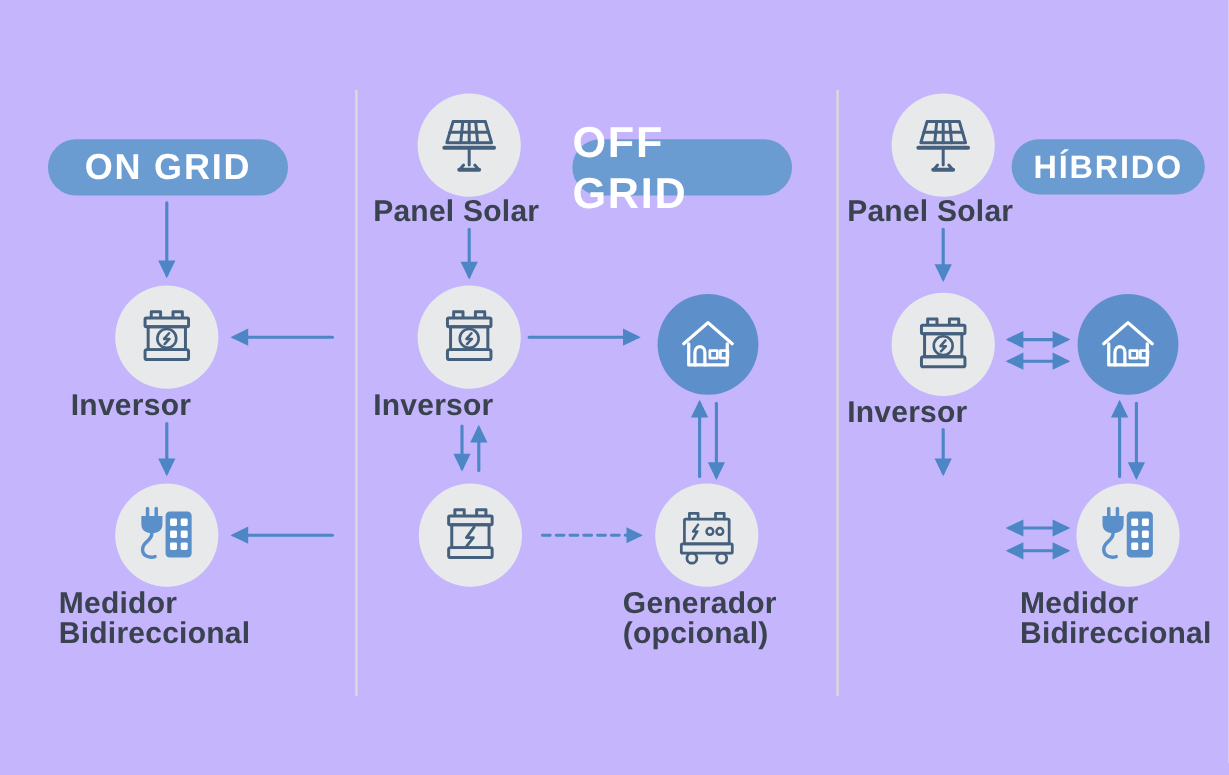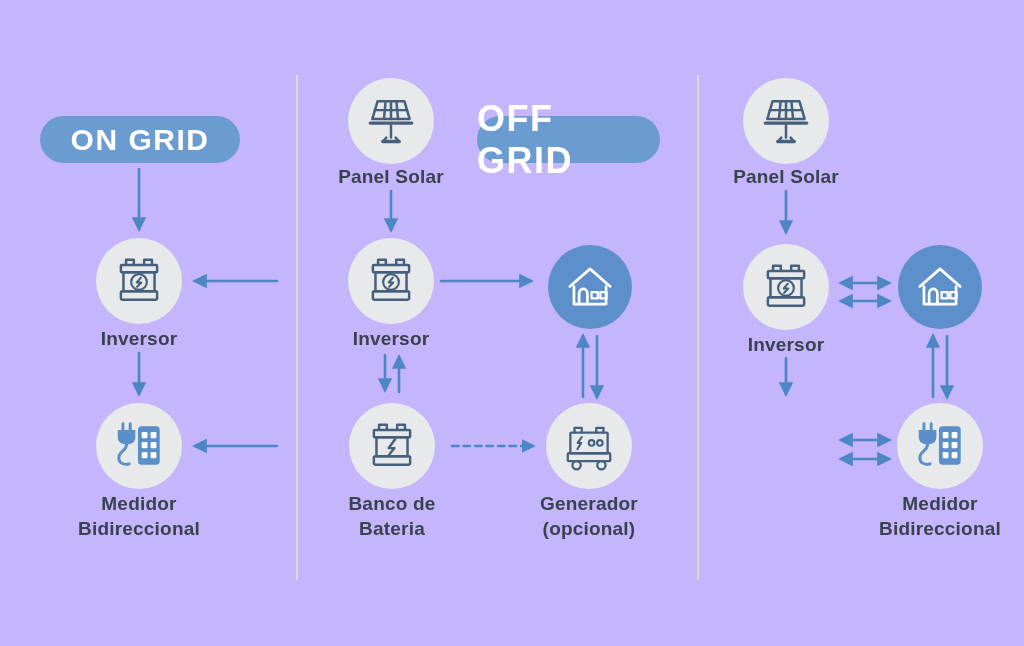--- a/index.html
+++ b/index.html
@@ -18,21 +18,21 @@
   .badge.hyb{left:843px;top:116px;width:161px;height:46px;font-size:27px;}
   .node{position:absolute;}
   .circle{
     width:86px;height:86px;border-radius:50%;background:#e8e9eb;
     display:flex;align-items:center;justify-content:center;
   }
   .circle.blue{background:#5d90ca;width:84px;height:84px;}
   .icon{width:58px;height:58px;display:block;}
   .nlabel{
     position:absolute;left:50%;transform:translateX(-50%);
-    text-align:center;color:#39424e;font-size:19px;font-weight:bold;
+    text-align:left;color:#39424e;font-size:25px;font-weight:bold;
     line-height:25px;letter-spacing:0.2px;white-space:normal;
   }
   .w120{width:120px;} .w140{width:140px;} .w160{width:160px;} .w180{width:180px;}
   #arrows{position:absolute;left:0;top:0;pointer-events:none;}
 </style>
 </head>
 <body>
 
 <div id="canvas">
 
@@ -138,20 +138,21 @@
       <path d="M786 358 V394" marker-end="url(#ah)"></path>
       <path d="M841 440 H889" marker-start="url(#ah)" marker-end="url(#ah)"></path>
       <path d="M841 459 H889" marker-start="url(#ah)" marker-end="url(#ah)"></path>
       <path d="M933 397 V336" marker-end="url(#ah)"></path>
       <path d="M947 336 V397" marker-end="url(#ah)"></path>
     </g>
   </svg>
 
   <div class="badge on">ON GRID</div>
   <div class="badge off">OFF GRID</div>
+  <div class="badge hyb">HÍBRIDO</div>
 
   <div class="node" style="left:96px;top:238px">
     <div class="circle">
       <svg class="icon" viewBox="0 0 56 56">
           <use href="#sym-inverter"></use>
         </svg>
     </div>
     <div class="nlabel w160" style="top:88px">Inversor</div>
   </div>
   <div class="node" style="left:96px;top:403px">
@@ -185,21 +186,20 @@
           <use href="#sym-house"></use>
         </svg>
     </div>
   </div>
   <div class="node" style="left:349px;top:403px">
     <div class="circle">
       <svg class="icon" viewBox="0 0 56 56">
           <use href="#sym-battery"></use>
         </svg>
     </div>
-    <div class="nlabel w120" style="top:88px">Banco de Bateria</div>
   </div>
   <div class="node" style="left:546px;top:403px">
     <div class="circle">
       <svg class="icon" viewBox="0 0 56 56">
           <use href="#sym-generator"></use>
         </svg>
     </div>
     <div class="nlabel w140" style="top:88px">Generador (opcional)</div>
   </div>
 

